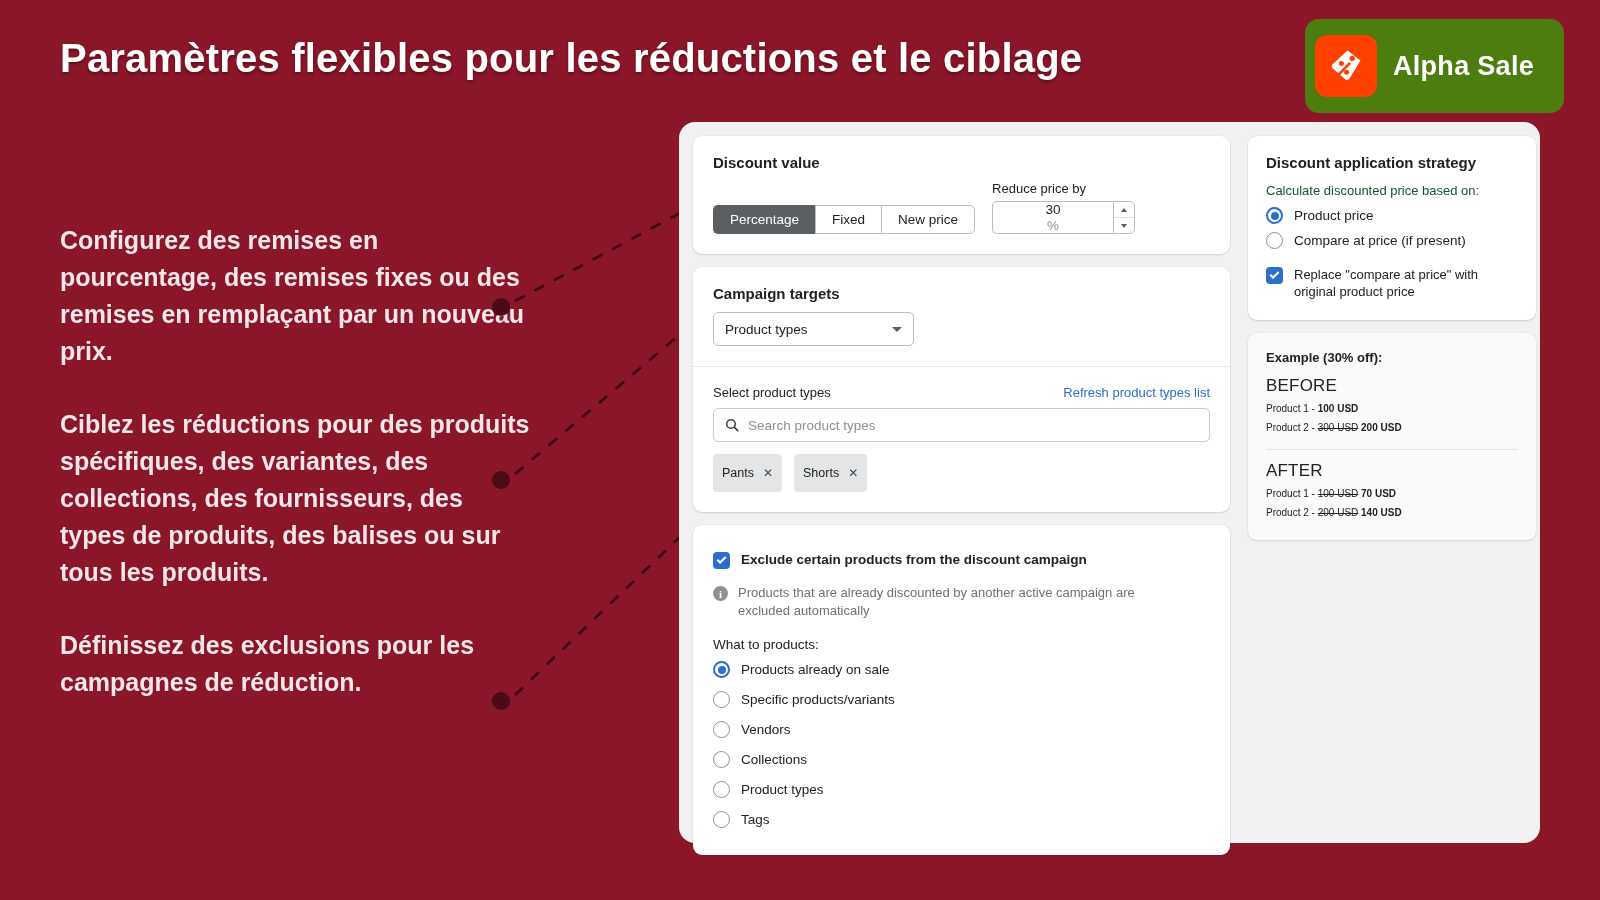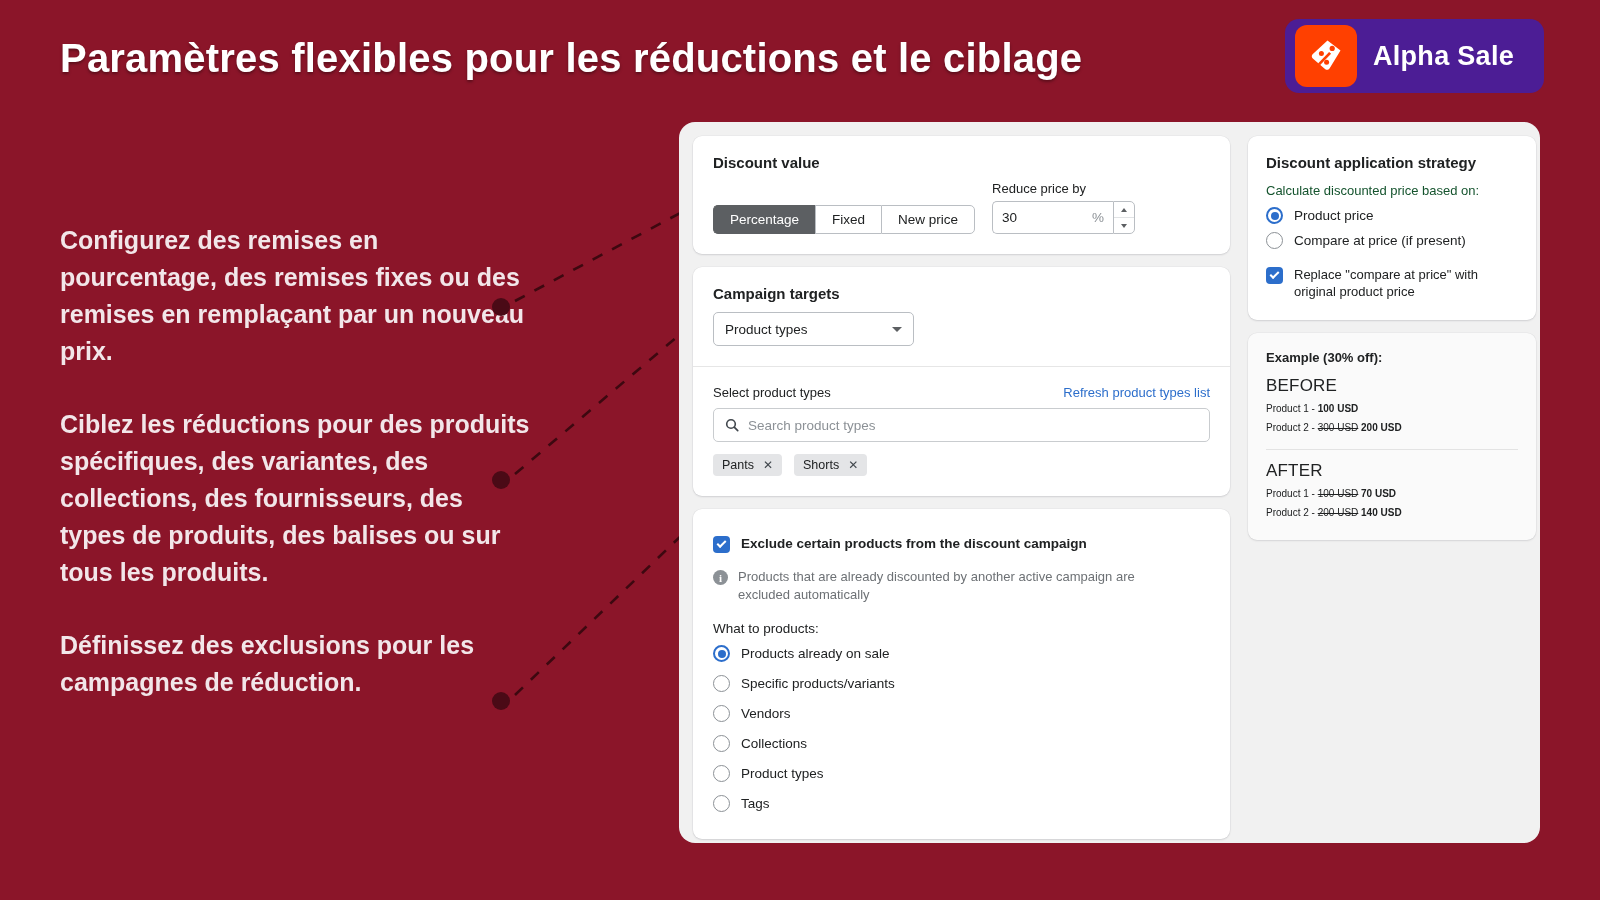--- a/index.html
+++ b/index.html
@@ -24,28 +24,28 @@
     font-size: 40px;
     font-weight: bold;
     color: #FFFFFF;
     letter-spacing: 0.2px;
     text-shadow: 0 2px 3px rgba(0,0,0,0.35);
     white-space: nowrap;
   }
 
   .brand-chip {
     position: absolute;
-    right: 56px;
+    right: 36px;
     top: 19px;
-    height: 74px;
+    height: 94px;
     display: flex;
     align-items: center;
     gap: 16px;
     padding: 0 30px 0 10px;
-    background: #4c1d95;
+    background: #4d7c0f;
     border-radius: 14px;
   }
   .brand-logo {
     width: 62px; height: 62px;
     border-radius: 12px;
     background: #FF4000;
     display: flex; align-items: center; justify-content: center;
     flex: none;
   }
   .brand-name {
@@ -147,20 +147,21 @@
   .num-wrap { display: flex; align-items: stretch; }
   .num-box {
     width: 121px;
     height: 33px;
     border: 1px solid #BABEC3;
     border-radius: 5px 0 0 5px;
     border-right: none;
     display: flex; align-items: center;
     padding: 0 9px;
     background: #FFFFFF;
+    flex-direction: column;
   }
   .num-val { font-size: 13.5px; color: #202223; flex: 1; }
   .num-suffix { font-size: 13.5px; color: #8C9196; }
   .stepper {
     width: 22px; height: 33px;
     border: 1px solid #BABEC3;
     border-radius: 0 5px 5px 0;
     display: flex; flex-direction: column;
     background: #FFFFFF;
   }
@@ -204,21 +205,21 @@
     border-radius: 5px;
     display: flex; align-items: center;
     gap: 9px;
     padding: 0 11px;
     background: #FFFFFF;
   }
   .search-ph { font-size: 13.5px; color: #8C9196; }
 
   .tag-row { display: flex; gap: 12px; margin-top: 12px; }
   .tag {
-    height: 22px;
+    height: 38px;
     background: #E4E5E7;
     border-radius: 4px;
     display: flex; align-items: center; gap: 9px;
     padding: 0 9px;
     font-size: 12.5px;
     color: #202223;
     cursor: pointer;
   }
   .tag-x { font-size: 12px; color: #41474D; line-height: 1; }
 

